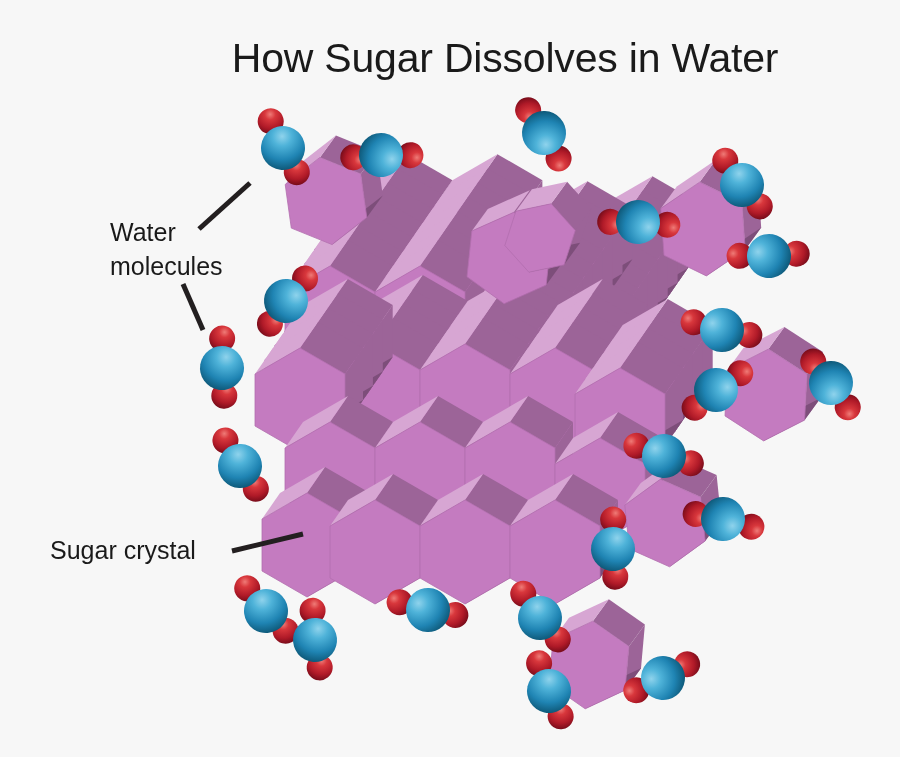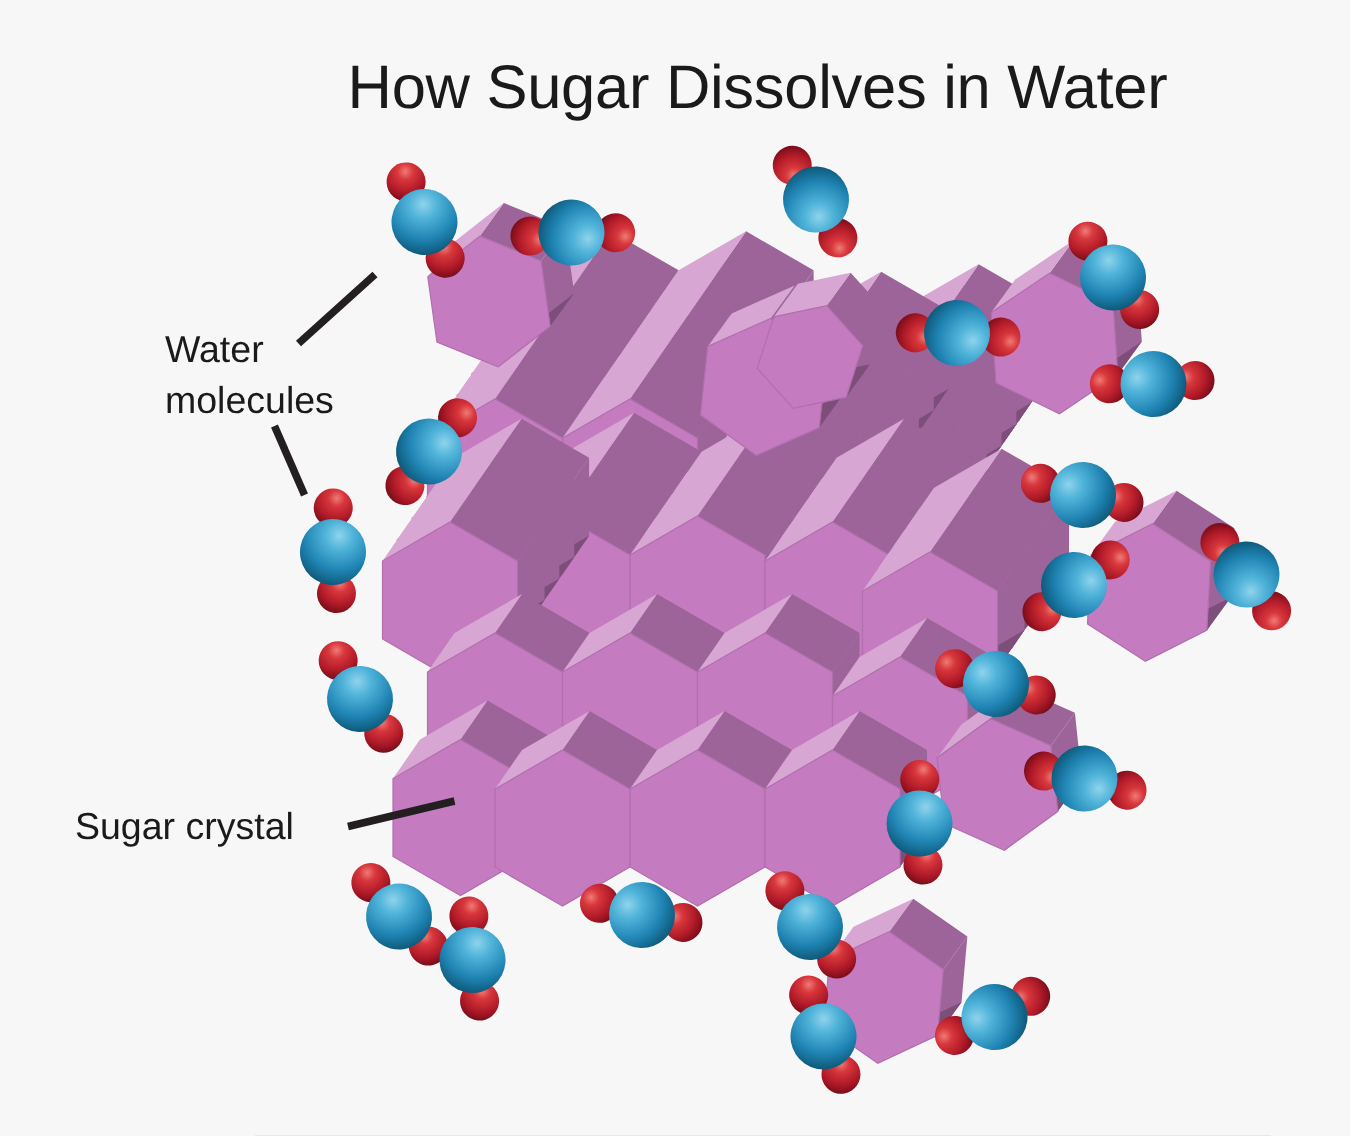--- a/index.html
+++ b/index.html
@@ -4,21 +4,21 @@
 <style>
   html, body {
     margin: 0;
     padding: 0;
     background: #ffffff;
   }
   #page {
     position: relative;
     width: 900px;
     height: 757px;
-    background: #a3a3a3;
+    background: #d946ef;
     overflow: hidden;
     font-family: "Liberation Sans", sans-serif;
   }
   #figure-svg {
     position: absolute;
     left: 0;
     top: 0;
     width: 900px;
     height: 757px;
   }

